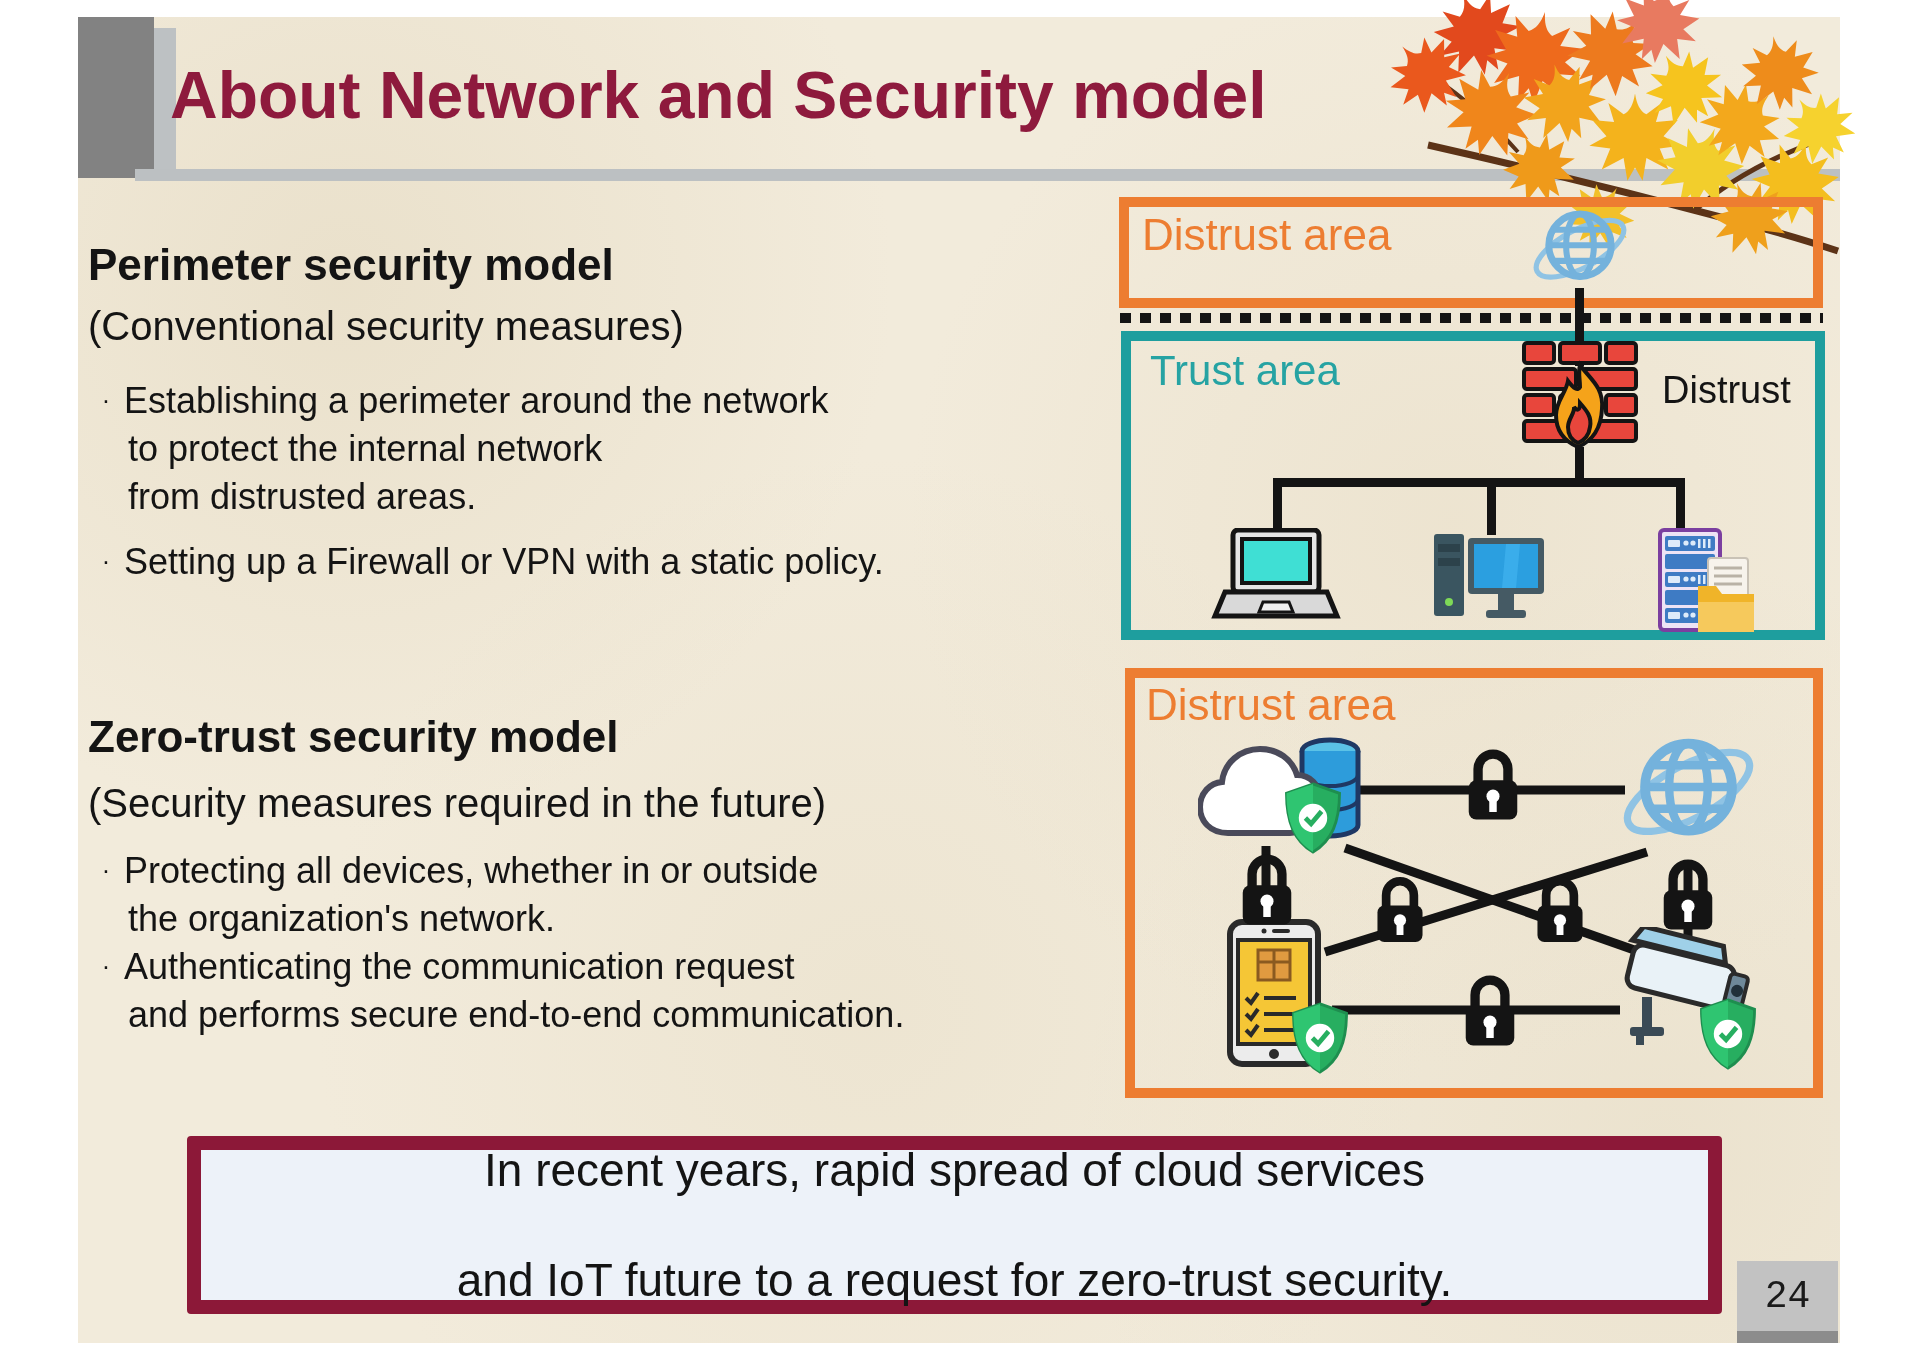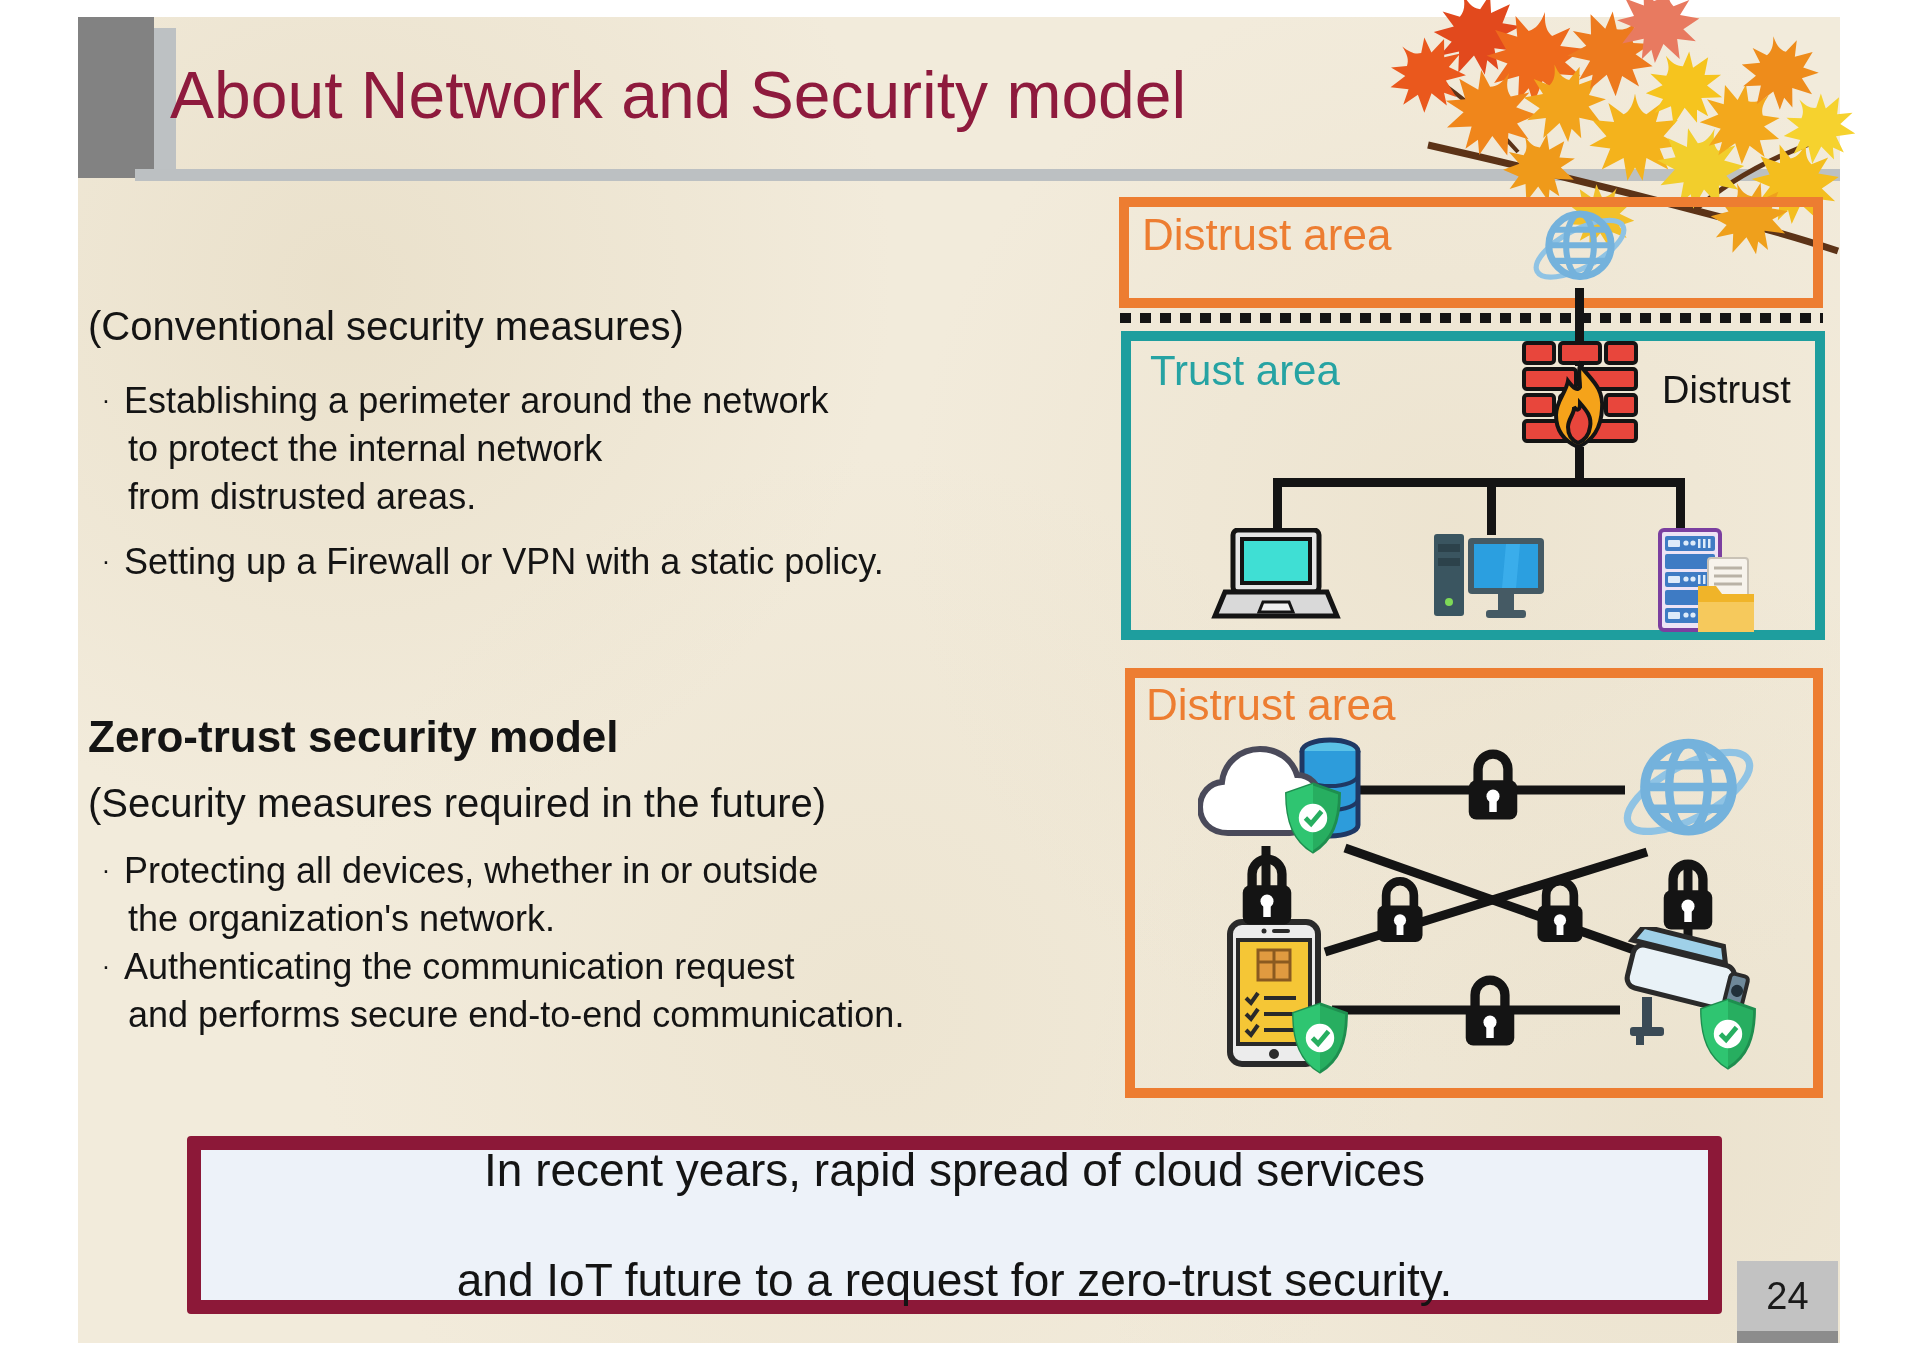--- a/index.html
+++ b/index.html
@@ -11,21 +11,21 @@
              radial-gradient(circle at 78% 38%, rgba(228,216,190,.38), transparent 34%),
              radial-gradient(circle at 45% 75%, rgba(230,220,196,.42), transparent 40%),
              radial-gradient(circle at 90% 85%, rgba(222,210,182,.35), transparent 30%),
              #F2EBDB; }
   .abs { position:absolute; }
 
   
   .deco-dark  { left:0; top:0; width:76px; height:161px; background:#828282; }
   .deco-light { left:76px; top:11px; width:22px; height:150px; background:#BDC1C3; }
   .title-shadow { left:57px; top:152px; width:1705px; height:12px; background:#BCC0C2; }
-  .slide-title { left:92px; top:40px; font-size:66px; font-weight:400; color:#8E1A3D; white-space:nowrap; }
+  .slide-title { left:92px; top:40px; font-size:66px; font-weight:700; color:#8E1A3D; white-space:nowrap; }
 
   
   .h2  { font-size:44px; font-weight:bold; color:#141414; white-space:nowrap; }
   .sub { font-size:40px; color:#141414; white-space:nowrap; }
   .bl  { font-size:36px; color:#141414; white-space:nowrap; }
   .bl .marker { display:inline-block; margin-right:12px; transform:scale(.7); }
 
   
   .box-orange { border:10px solid #ED7D31; background:transparent; }
   .box-teal   { border:10px solid #1E9E9E; background:transparent; }
@@ -38,21 +38,21 @@
 
   
   .banner { left:109px; top:1119px; width:1507px; height:150px;
             border:14px solid #8C1838; border-radius:4px; background:#EDF2F9;
             display:flex; flex-direction:column; justify-content:center; align-items:center;gap:40px; }
   .banner div { font-size:46px; color:#141414; line-height:70px; white-space:nowrap; }
 
   
   .pgbox  { left:1659px; top:1244px; width:101px; height:70px; background:#C2C2C2;
             display:flex; align-items:center; justify-content:center; }
-  .pgbox span { font-size:38px; color:#1a1a1a; }
+  .pgbox span { font-size:38px; color:#1a1a1a;font-family:Liberation Mono, monospace; }
   .pgstrip { left:1659px; top:1314px; width:101px; height:12px; background:#8C8C8C; }
 </style>
 </head>
 <body>
 
 <div class="page">
  <div class="slide">
 
   <div class="abs deco-dark"></div>
   <div class="abs deco-light"></div>
@@ -78,20 +78,21 @@
     <use href="#leaf" transform="translate(522 152) rotate(20) scale(0.9)" fill="#F2CE2C"></use>
     <use href="#leaf" transform="translate(562 107) rotate(45) scale(0.85)" fill="#F3A81C"></use>
     <use href="#leaf" transform="translate(602 57) rotate(-10) scale(0.8)" fill="#EE8C1B"></use>
     <use href="#leaf" transform="translate(617 167) rotate(15) scale(0.9)" fill="#F4BE1E"></use>
     <use href="#leaf" transform="translate(642 112) rotate(-35) scale(0.75)" fill="#F6D22E"></use>
     <use href="#leaf" transform="translate(572 202) rotate(-20) scale(0.8)" fill="#EFA01C"></use>
     <use href="#leaf" transform="translate(422 200) rotate(30) scale(0.7)" fill="#F2C02A"></use>
     <use href="#leaf" transform="translate(362 152) rotate(-25) scale(0.75)" fill="#EF9A1A"></use>
   </svg>
 
+  <div class="abs h2" style="left:10px; top:223px">Perimeter security model</div>
   <div class="abs sub" style="left:10px; top:287px">(Conventional security measures)</div>
   <div class="abs bl" style="left:22px; top:363px">
     <span class="marker">·</span><span>Establishing a perimeter around the network</span>
   </div>
   <div class="abs bl" style="left:50px; top:411px">to protect the internal network</div>
   <div class="abs bl" style="left:50px; top:459px">from distrusted areas.</div>
   <div class="abs bl" style="left:22px; top:524px">
     <span class="marker">·</span><span>Setting up a Firewall or VPN with a static policy.</span>
   </div>
 

